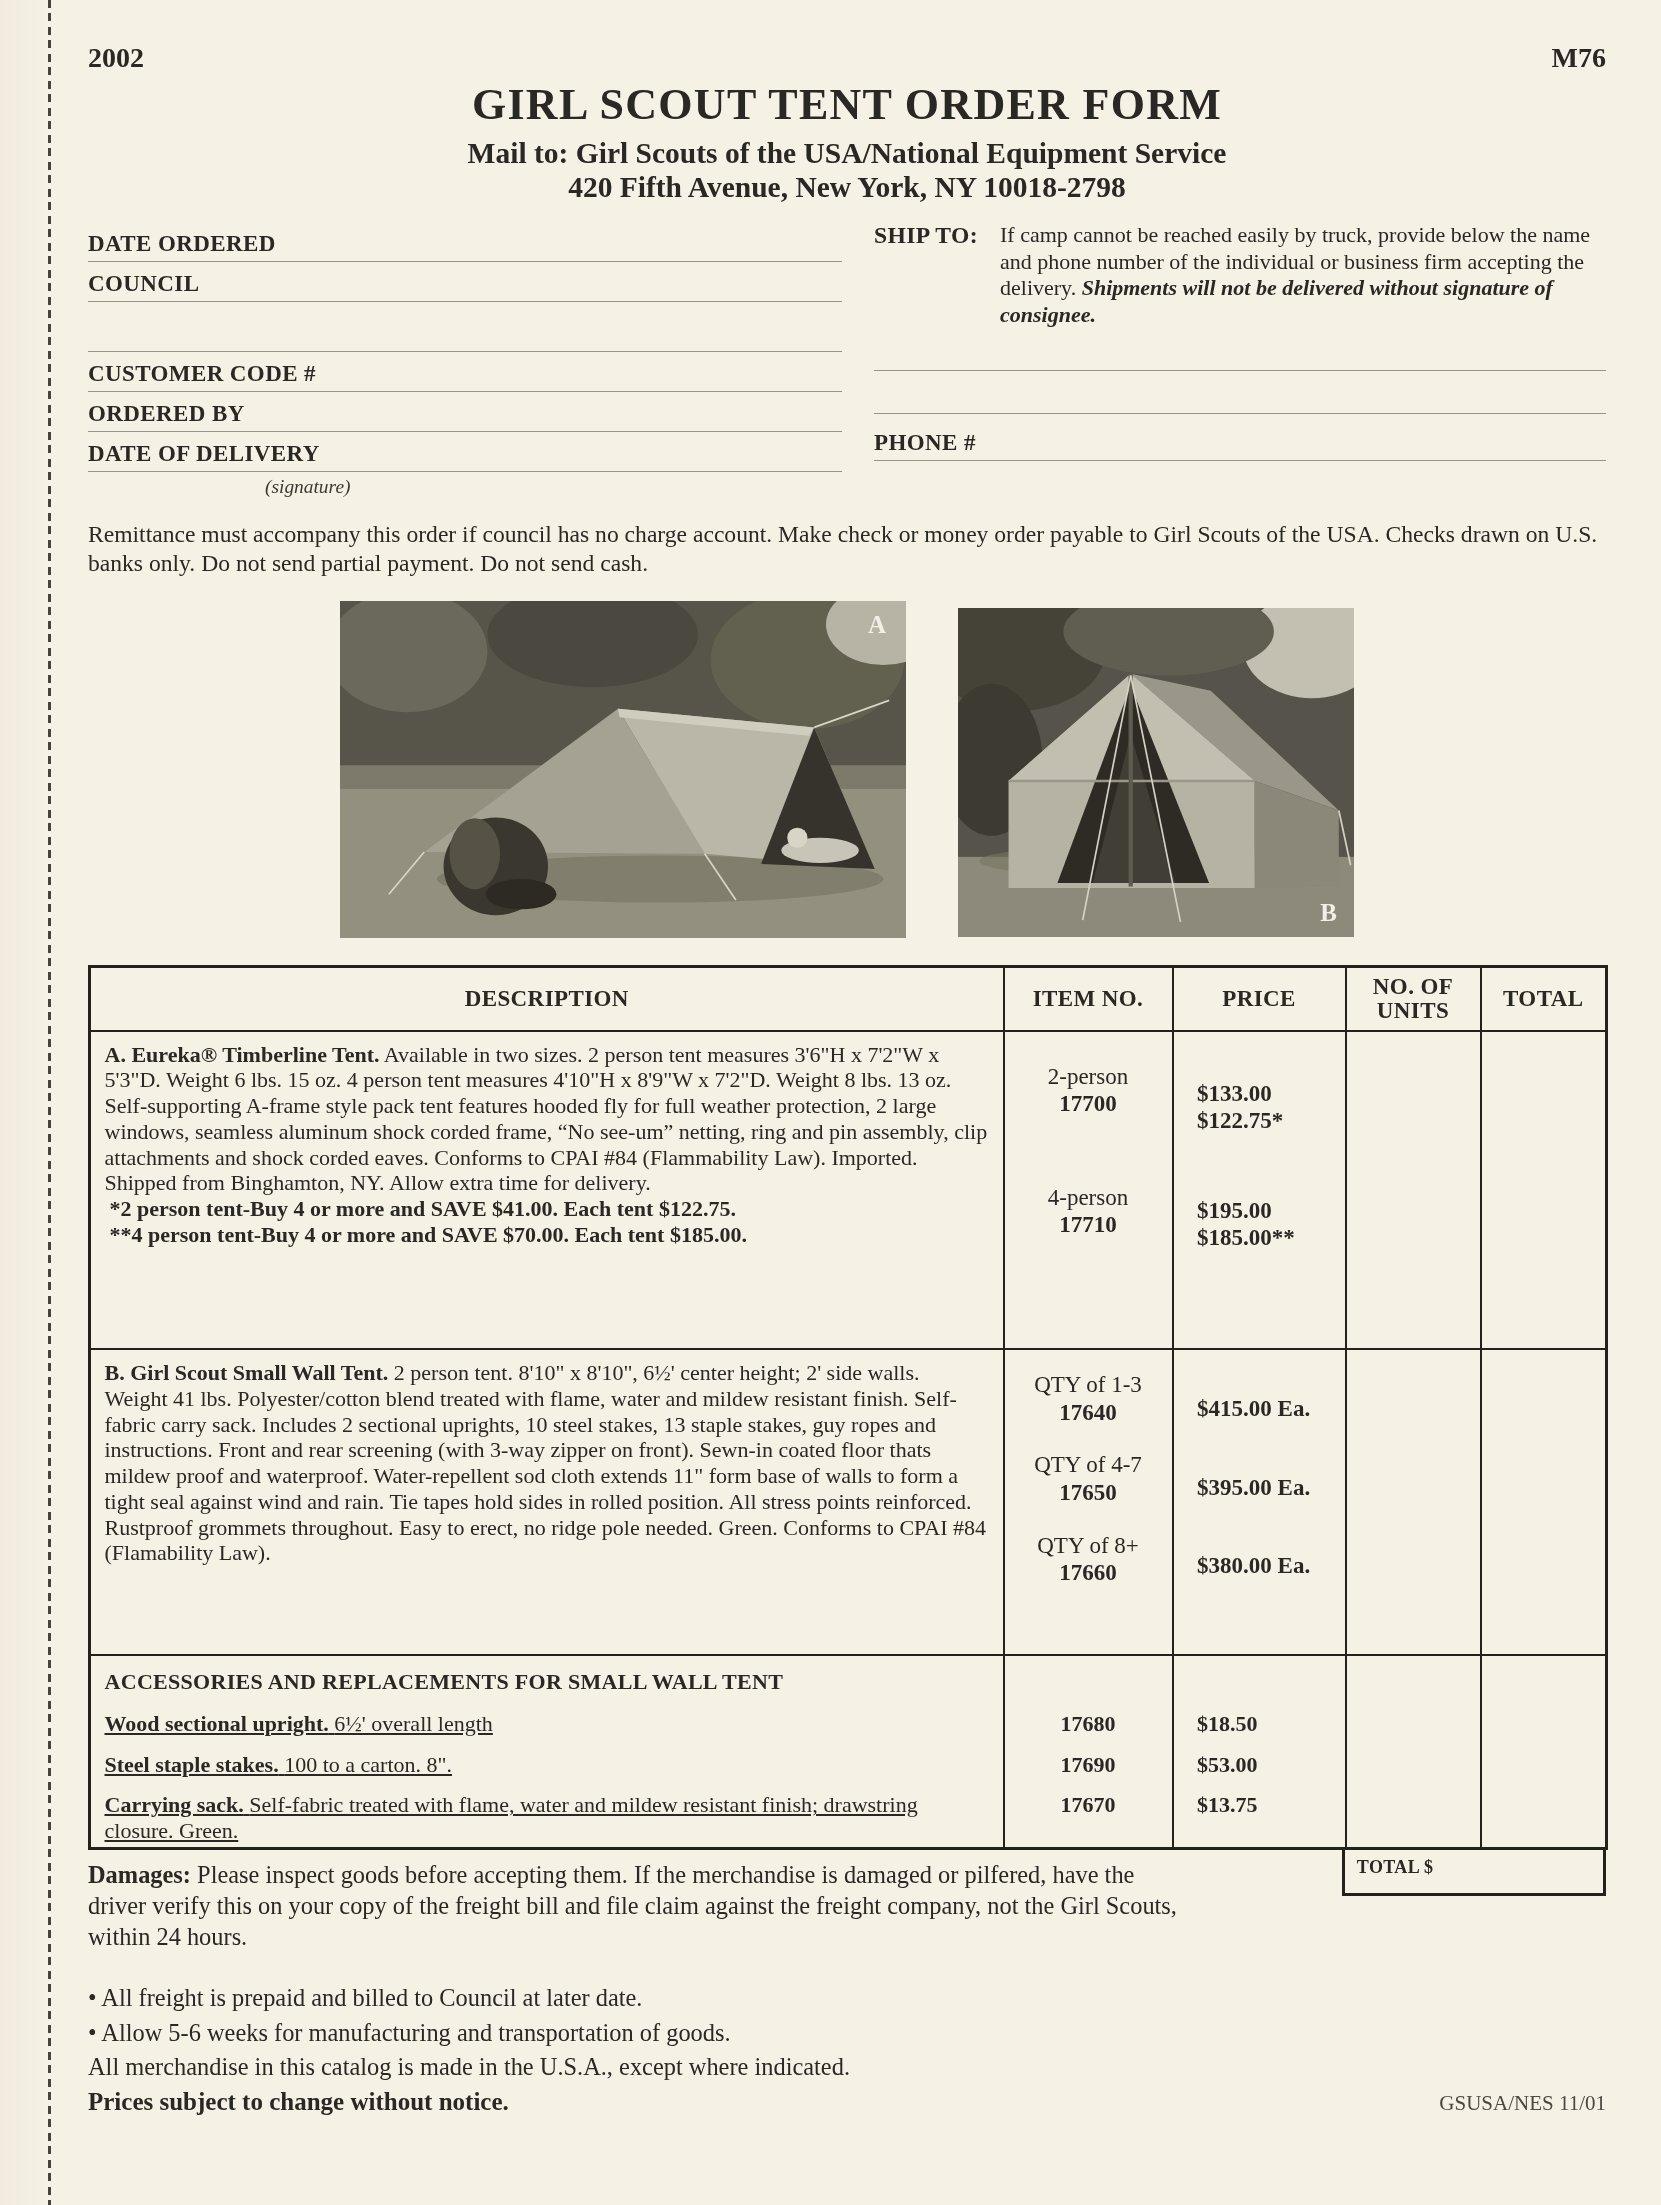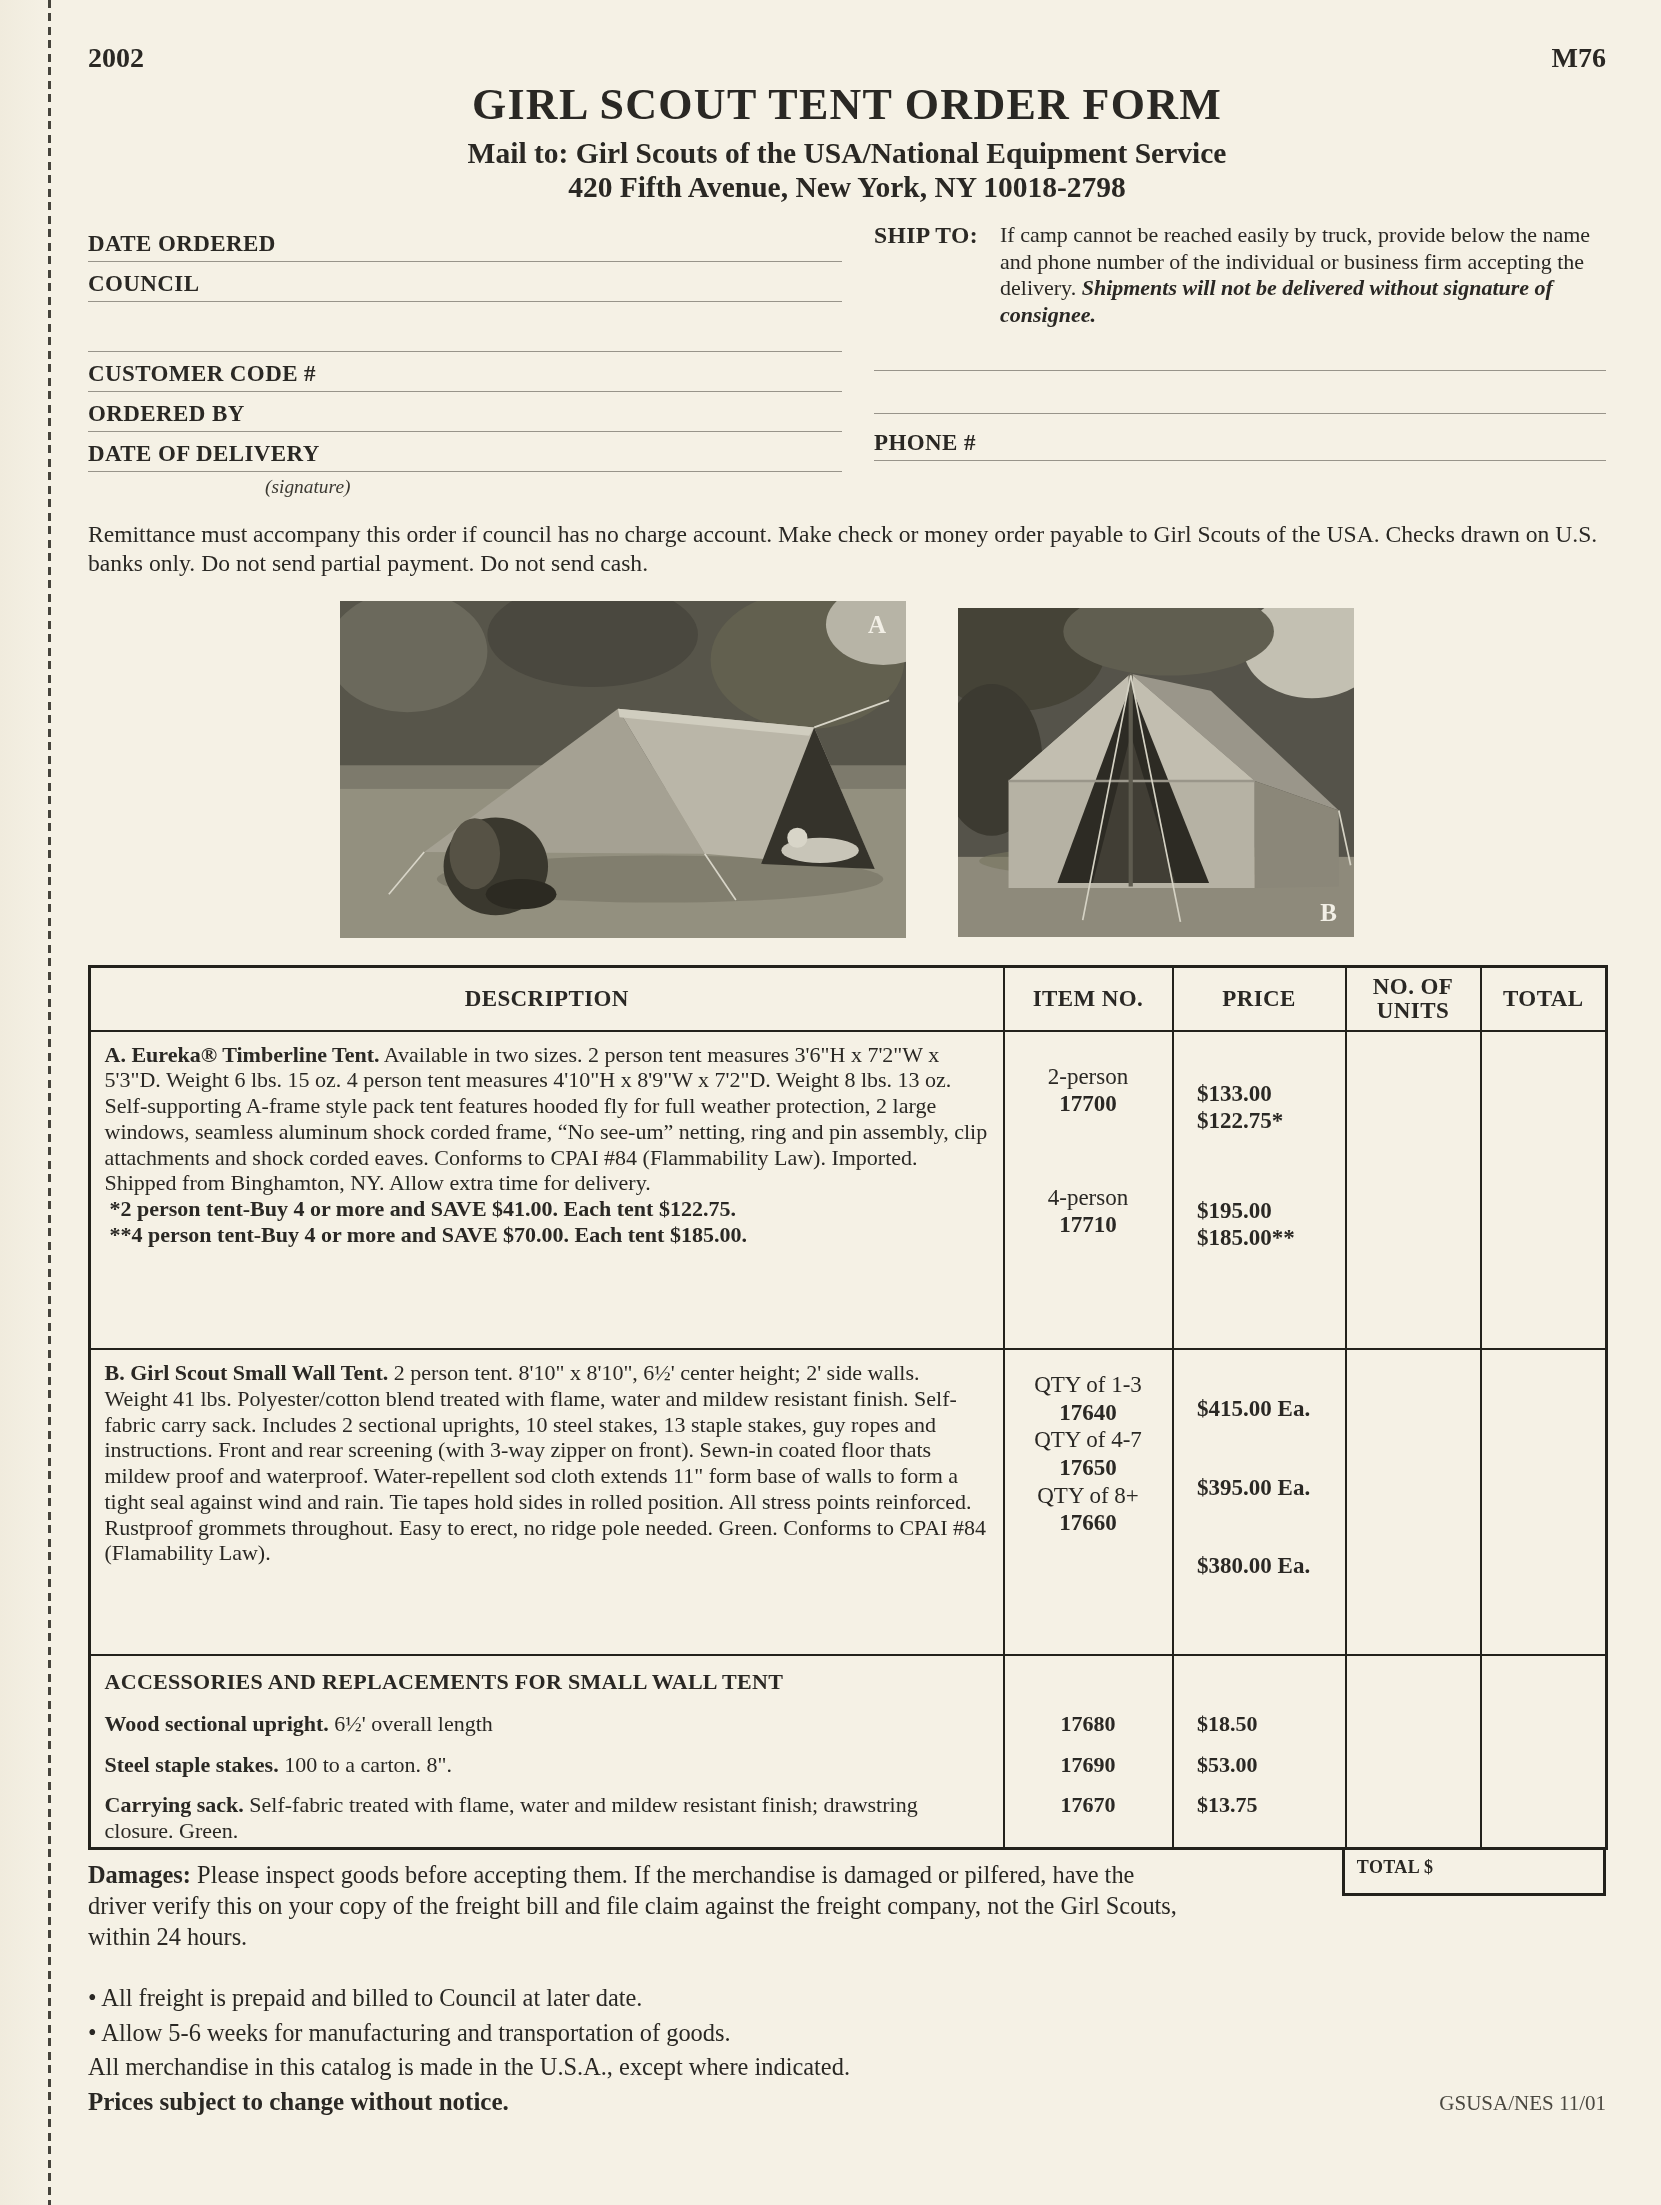--- a/index.html
+++ b/index.html
@@ -56,28 +56,28 @@
   td.desc .note{padding-left:5px;}
   .row-a td{height:300px;}
   .row-b td{height:287px;}
   td.itemno{text-align:center;font-size:23px;line-height:1.2;}
   td.pricecol{font-size:23px;line-height:1.2;padding-left:23.6px;font-weight:bold;}
   .opt-a1{margin-top:30px;}
   .opt-a2{margin-top:66px;}
   .popt-a1{margin-top:47px;}
   .popt-a2{margin-top:62px;}
   .opt-b1{margin-top:20px;}
-  .opt-b2,.opt-b3{}
+  .opt-b2,.opt-b3{margin-top:25px;}
   .pb1{margin-top:44px;}
   .pb2,.pb3{margin-top:51px;}
   .num{font-weight:bold;}
   tr.acc-h td{border-bottom:none;}
   td.acc-title{font-weight:bold;font-size:22px;letter-spacing:0.3px;padding:13.5px 15px 3.4px 13.5px;}
   tr.acc-r td{border-top:none;border-bottom:none;font-size:22px;}
-  tr.acc-r td.desc{padding:11.8px 15px 3.4px 13.5px;}
+  tr.acc-r td.desc{padding:11.8px 15px 3.4px 13.5px;text-decoration:underline;}
   tr.acc-r td.itemno,tr.acc-r td.pricecol{padding-top:11.8px;}
 
   .after-table{display:flex;align-items:flex-start;}
   .damages{width:1104px;font-size:24.4px;line-height:1.27;margin-top:10px;}
   .total-box{margin-left:auto;width:264px;height:46px;border:3.4px solid #23221c;border-top:none;
     box-sizing:border-box;padding:6.7px 0 0 11.8px;font-weight:bold;font-size:18px;letter-spacing:0.4px;}
   .bullet{font-size:24.4px;line-height:1.25;margin-top:5px;}
   .madein{font-size:24.4px;line-height:1.25;margin-top:3.4px;}
   .final-row{display:flex;justify-content:space-between;align-items:baseline;margin-top:5px;}
   .prices-note{font-weight:bold;font-size:25px;}

